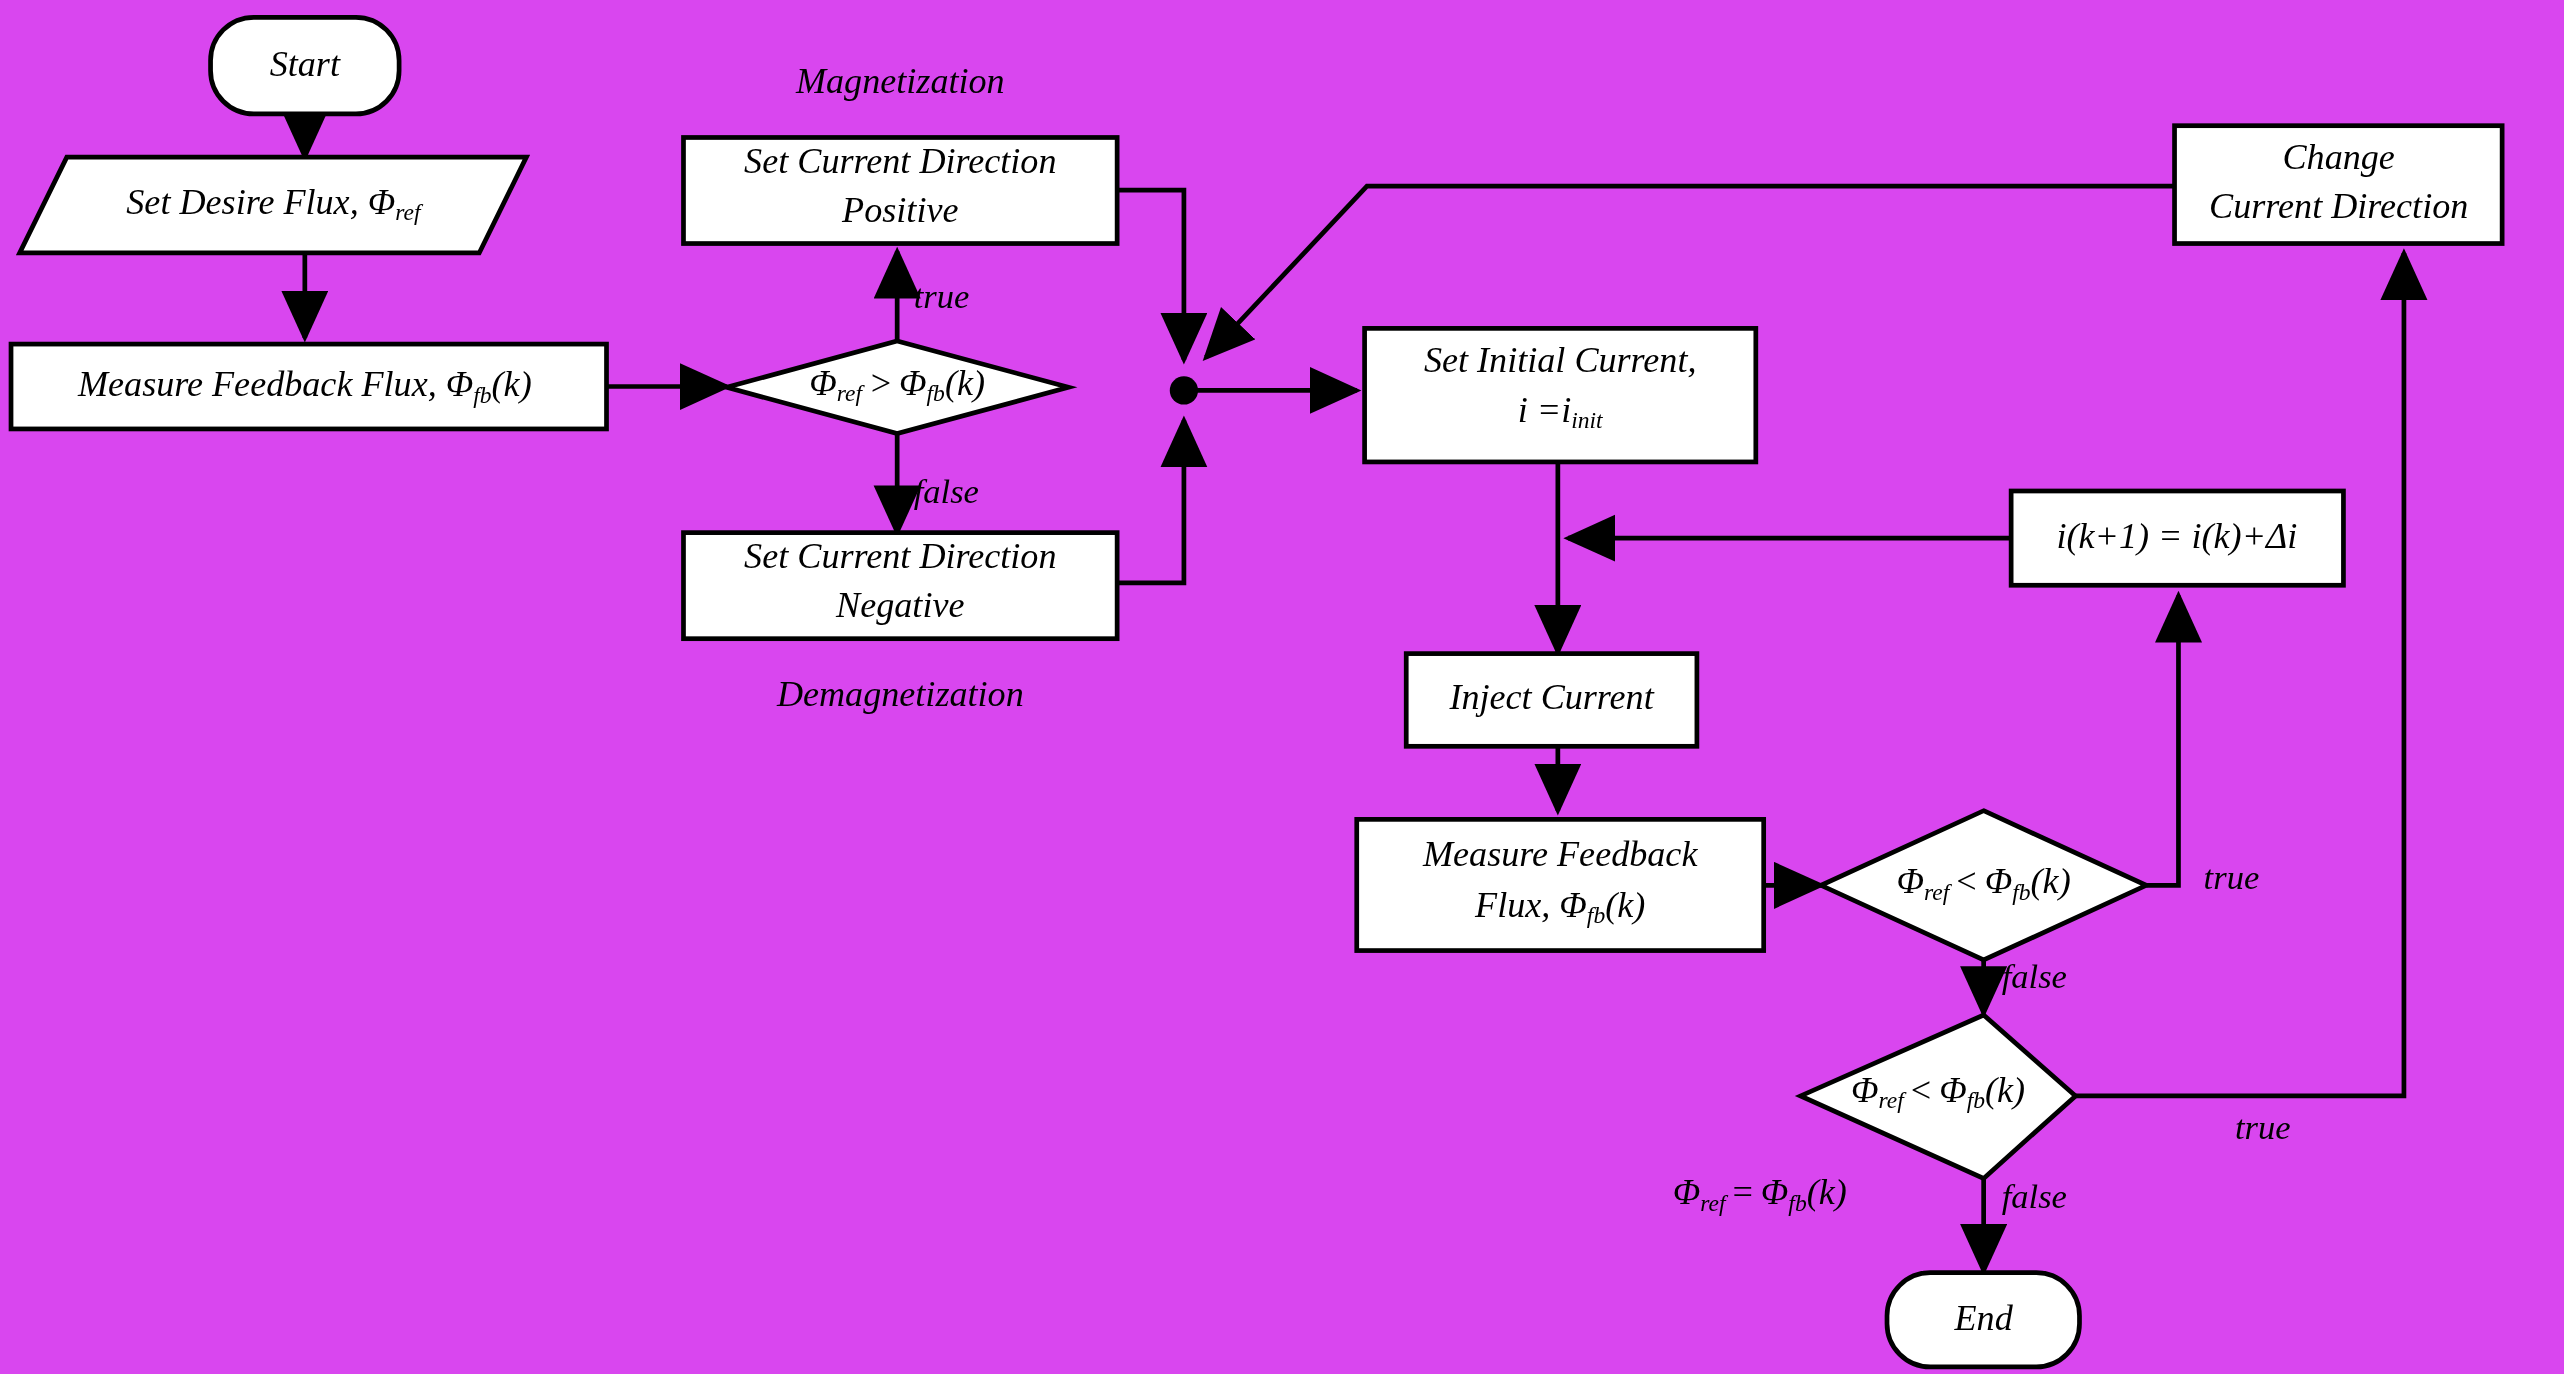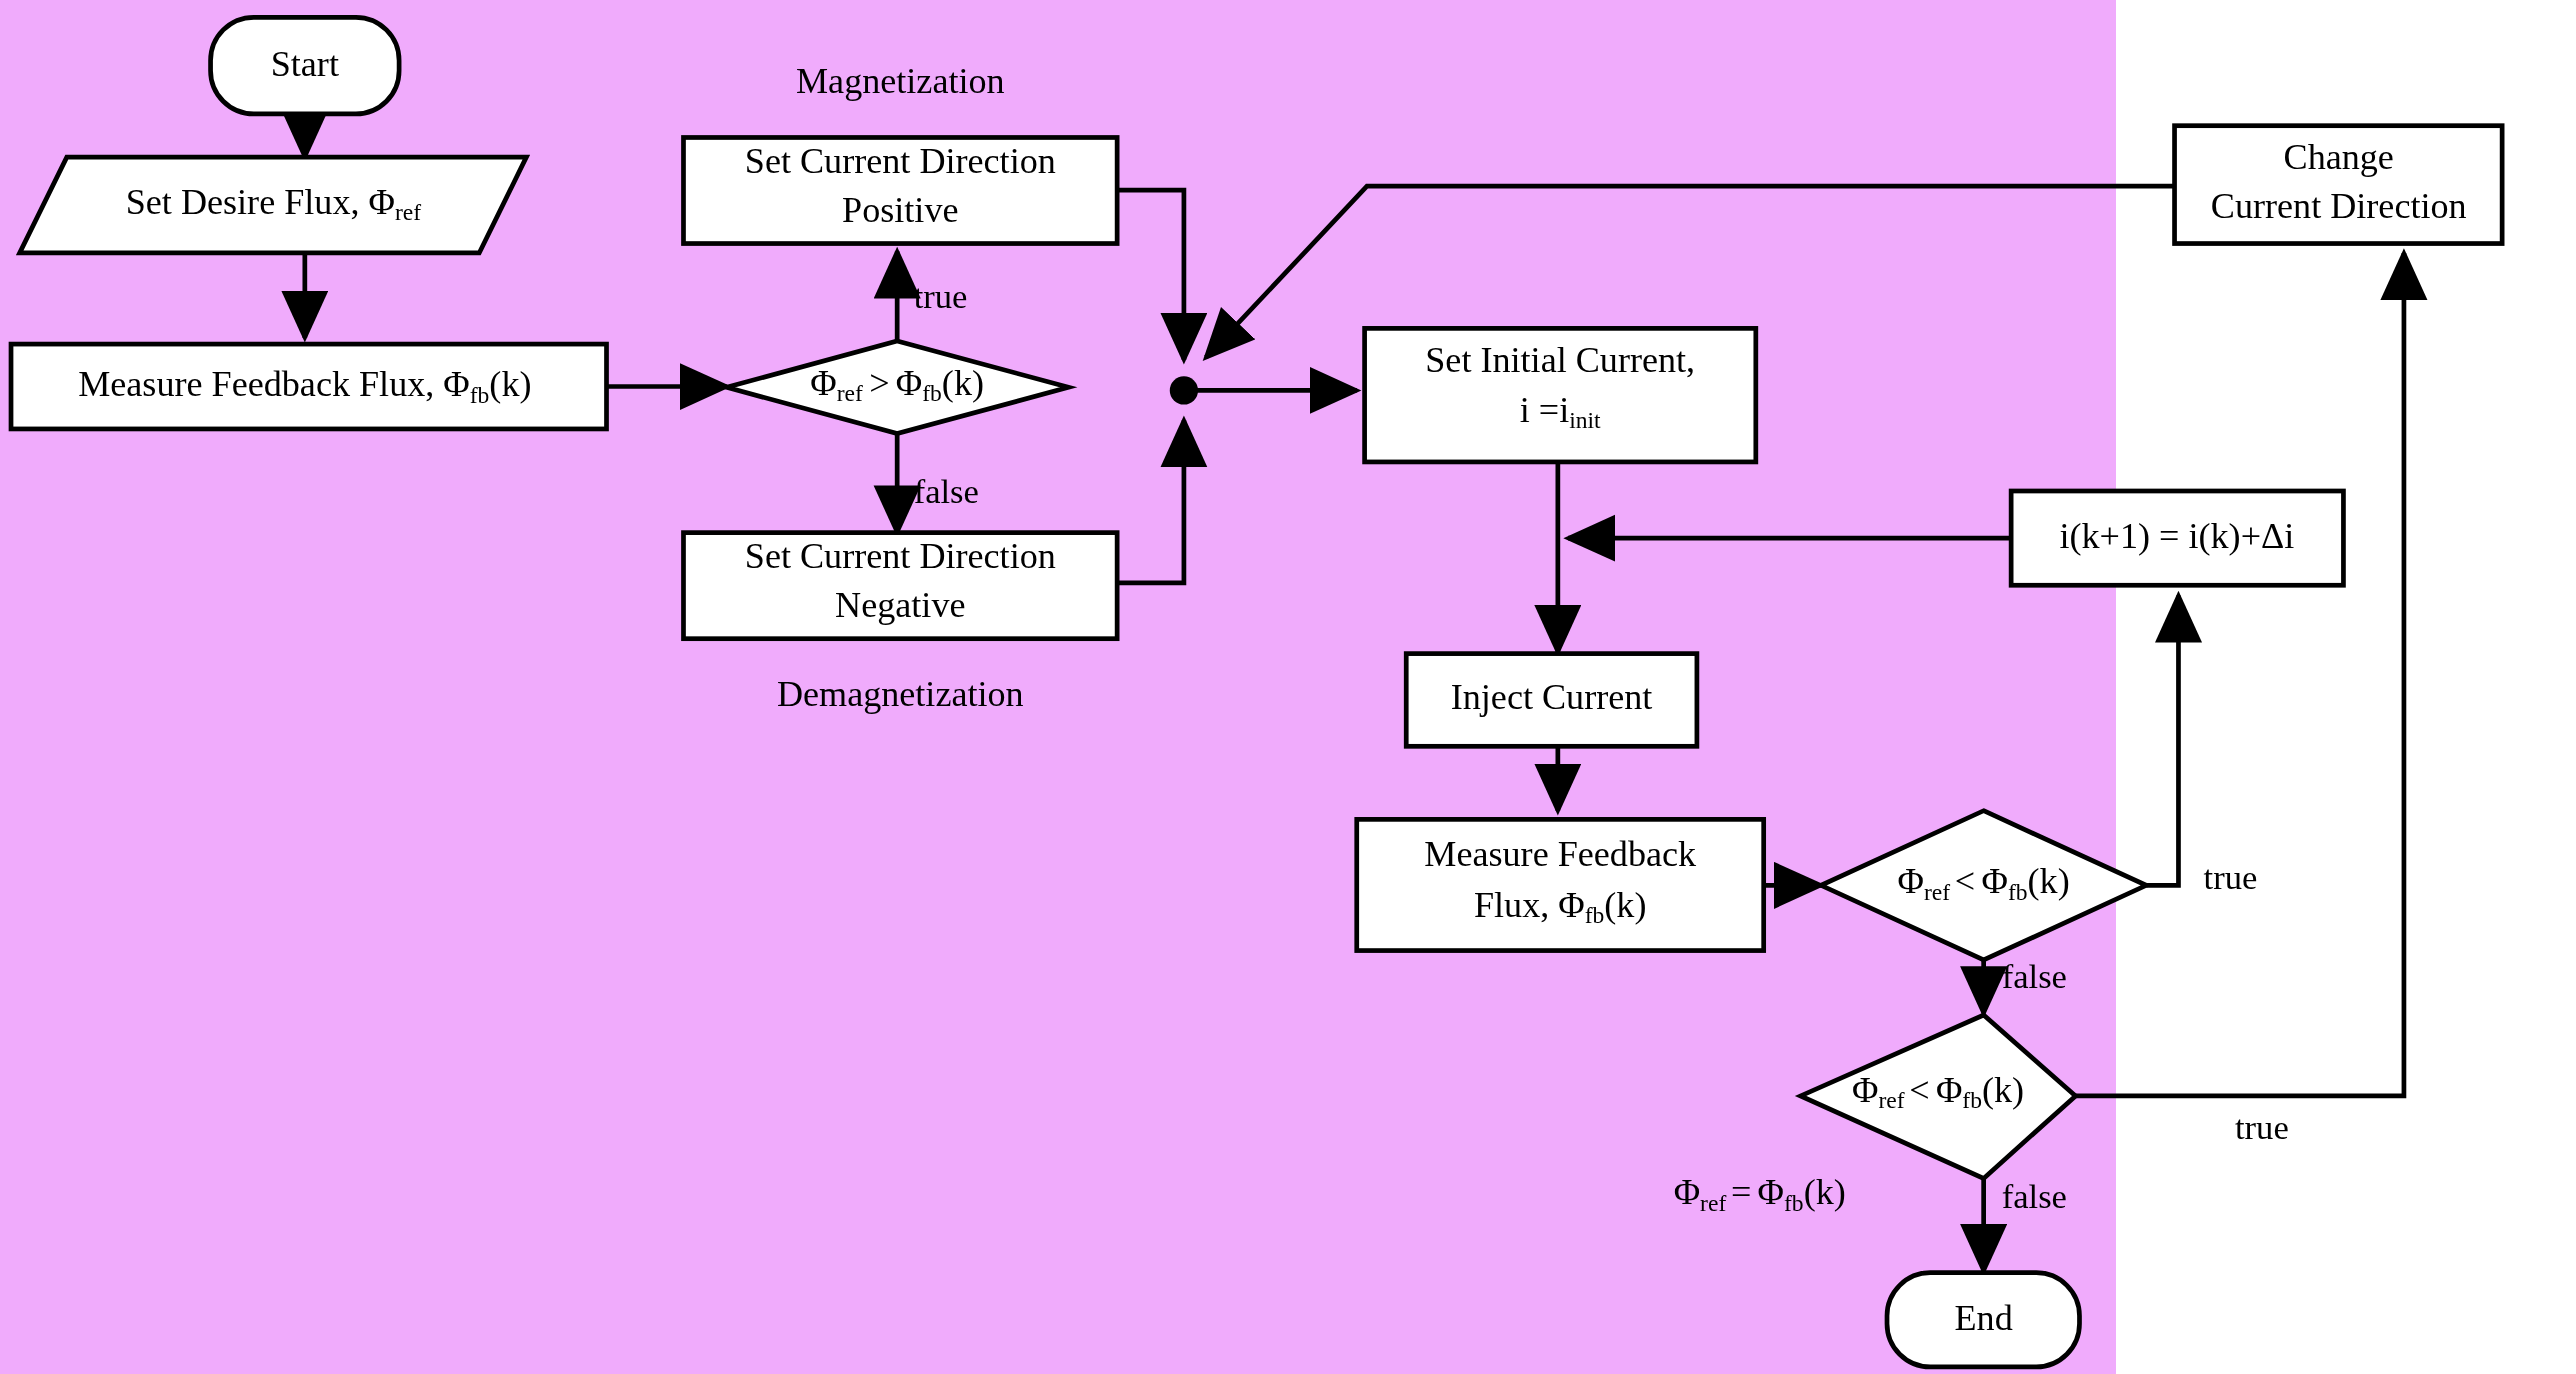--- a/index.html
+++ b/index.html
@@ -1,17 +1,17 @@
 <!DOCTYPE html>
 <html style="font-size:12.6px"><head>
 <meta charset="utf-8">
 <style>
   html,body{margin:0;padding:0;background:#ffffff;}
-  #stage{position:relative;width:2116px;height:1374px;background:#f0abfc;
-         font-family:"Liberation Serif","DejaVu Serif",serif;}
+  #stage{position:relative;width:2564px;height:1374px;background:#d946ef;
+         font-family:"Liberation Serif","DejaVu Serif",serif;font-style:italic;}
   svg{position:absolute;left:0;top:0;width:2576px;height:1374px;}
   .shape{fill:#ffffff;stroke:#000000;stroke-width:6;}
   .ln{stroke:#000000;stroke-width:6;fill:none;}
   .dot{fill:#000000;}
   text{font-family:"Liberation Serif","DejaVu Serif",serif;fill:#000000;}
   .t{font-size:46px;text-anchor:middle;dominant-baseline:middle;}
   .t-lab{font-size:44px;text-anchor:start;dominant-baseline:middle;}
   .sub{font-size:30px;}
 </style>
 </head>

